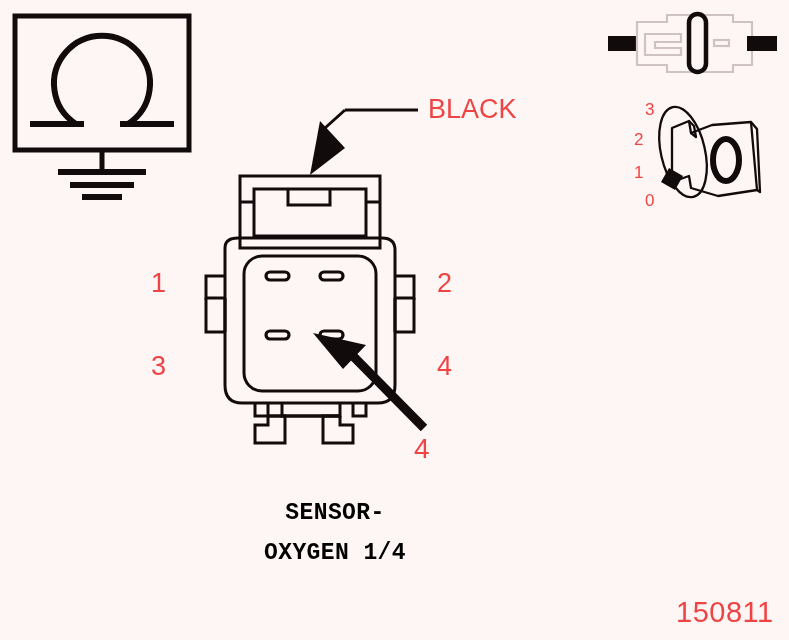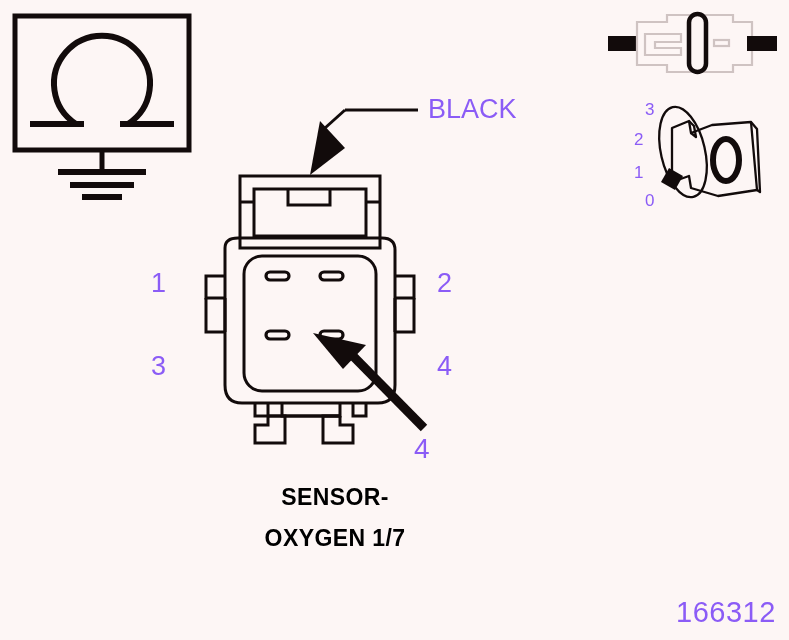--- a/index.html
+++ b/index.html
@@ -21,21 +21,21 @@
   }
   .svg-layer {
     position: absolute;
     left: 0;
     top: 0;
     width: 789px;
     height: 640px;
   }
   .txt {
     position: absolute;
-    color: #8b5cf6;
+    color: #ef4444;
     white-space: pre;
     line-height: 1;
   }
   .pin-num {
     font-size: 27px;
     font-weight: 400;
   }
   .wire-color {
     font-size: 27px;
     font-weight: 400;
@@ -55,23 +55,24 @@
     font-weight: 400;
     letter-spacing: 0.5px;
   }
   .key-pos {
     font-size: 17px;
     font-weight: 400;
   }
   .caption-block {
     position: absolute;
     left: 185px;
-    top: 484px;
+    top: 500px;
     width: 300px;
     text-align: center;
+    font-family: Liberation Mono, monospace;
   }
   .caption-line {
     display: block;
     margin-bottom: 14px;
   }
 </style>
 </head>
 <body>
 
 <div id="page">
@@ -173,23 +174,23 @@
 
   <div class="txt pin-num" style="left:151px; top:270px;">1</div>
   <div class="txt pin-num" style="left:437px; top:270px;">2</div>
   <div class="txt pin-num" style="left:151px; top:353px;">3</div>
   <div class="txt pin-num" style="left:437px; top:353px;">4</div>
 
   <div class="txt callout-num" style="left:414px; top:435px;">4</div>
 
   <div class="caption-block">
     <span class="caption caption-line" style="position:relative;">SENSOR-</span>
-    <span class="caption caption-line" style="position:relative;">OXYGEN 1/7</span>
+    <span class="caption caption-line" style="position:relative;">OXYGEN 1/4</span>
   </div>
 
   <div class="txt key-pos" style="left:645px; top:101px;">3</div>
   <div class="txt key-pos" style="left:634px; top:131px;">2</div>
   <div class="txt key-pos" style="left:634px; top:164px;">1</div>
   <div class="txt key-pos" style="left:645px; top:192px;">0</div>
 
-  <div class="txt fig-id" style="left:676px; top:598px;">166312</div>
+  <div class="txt fig-id" style="left:676px; top:598px;">150811</div>
 
 </div>
 
 </body></html>

